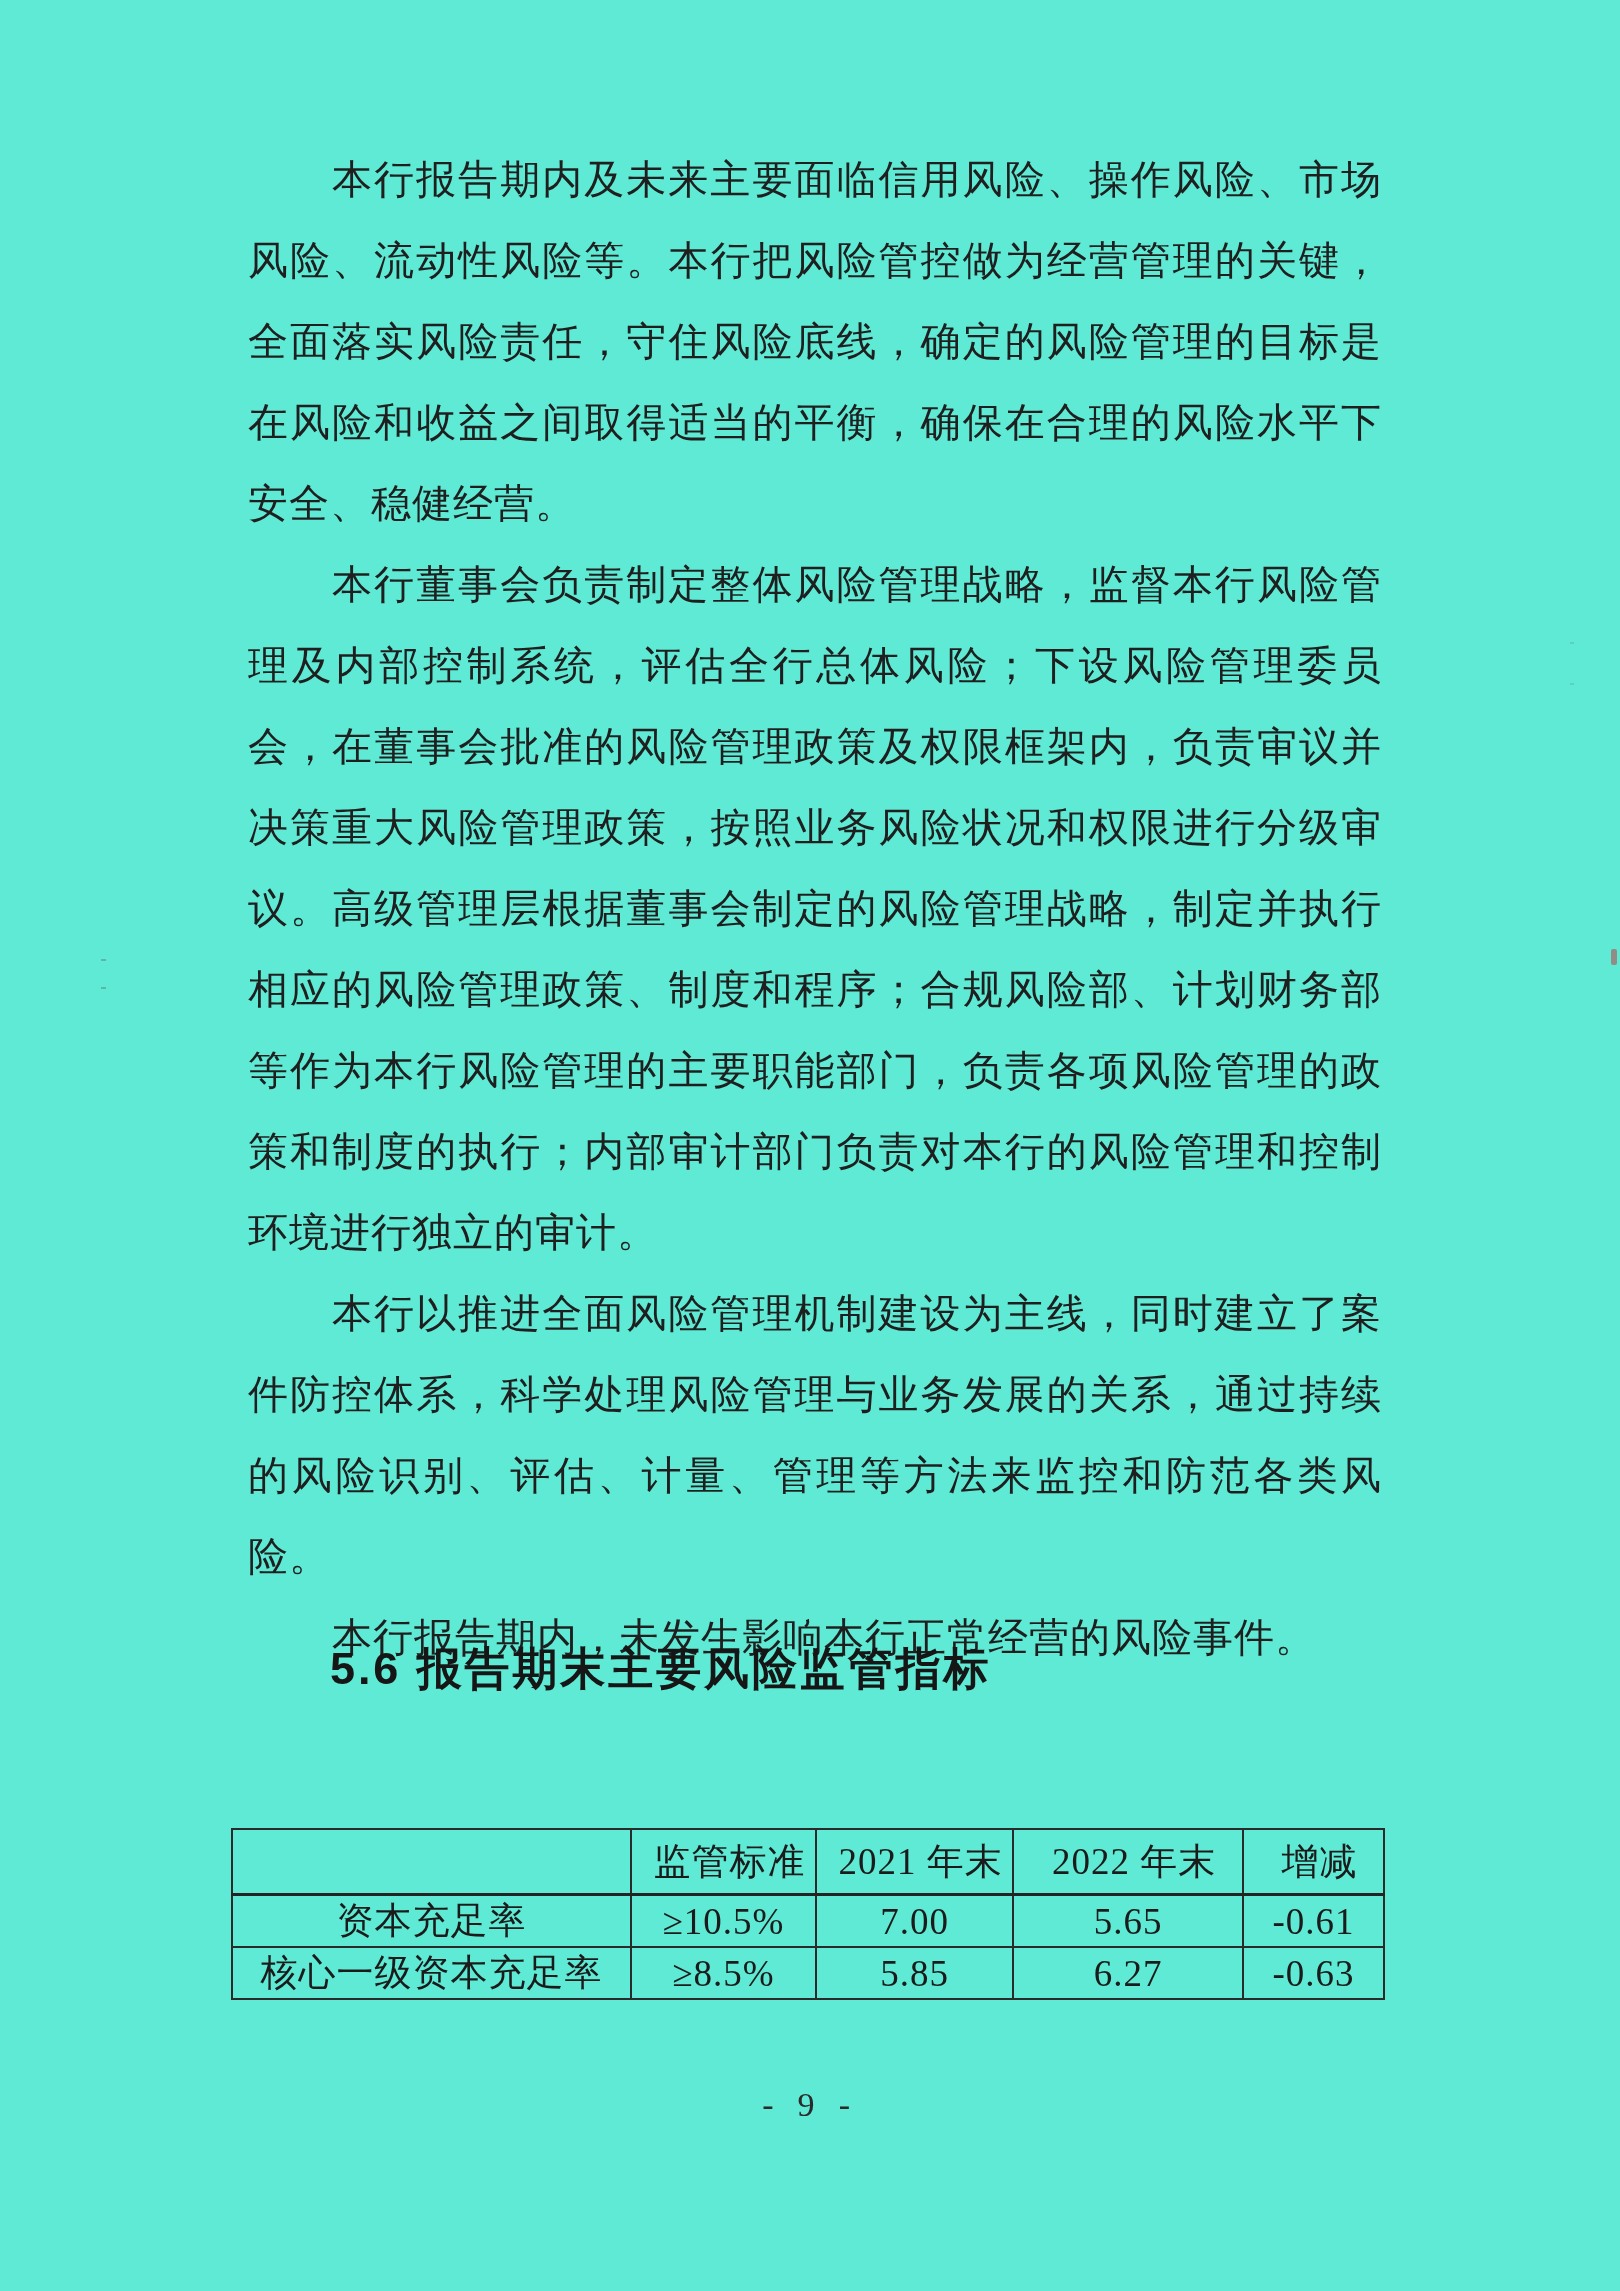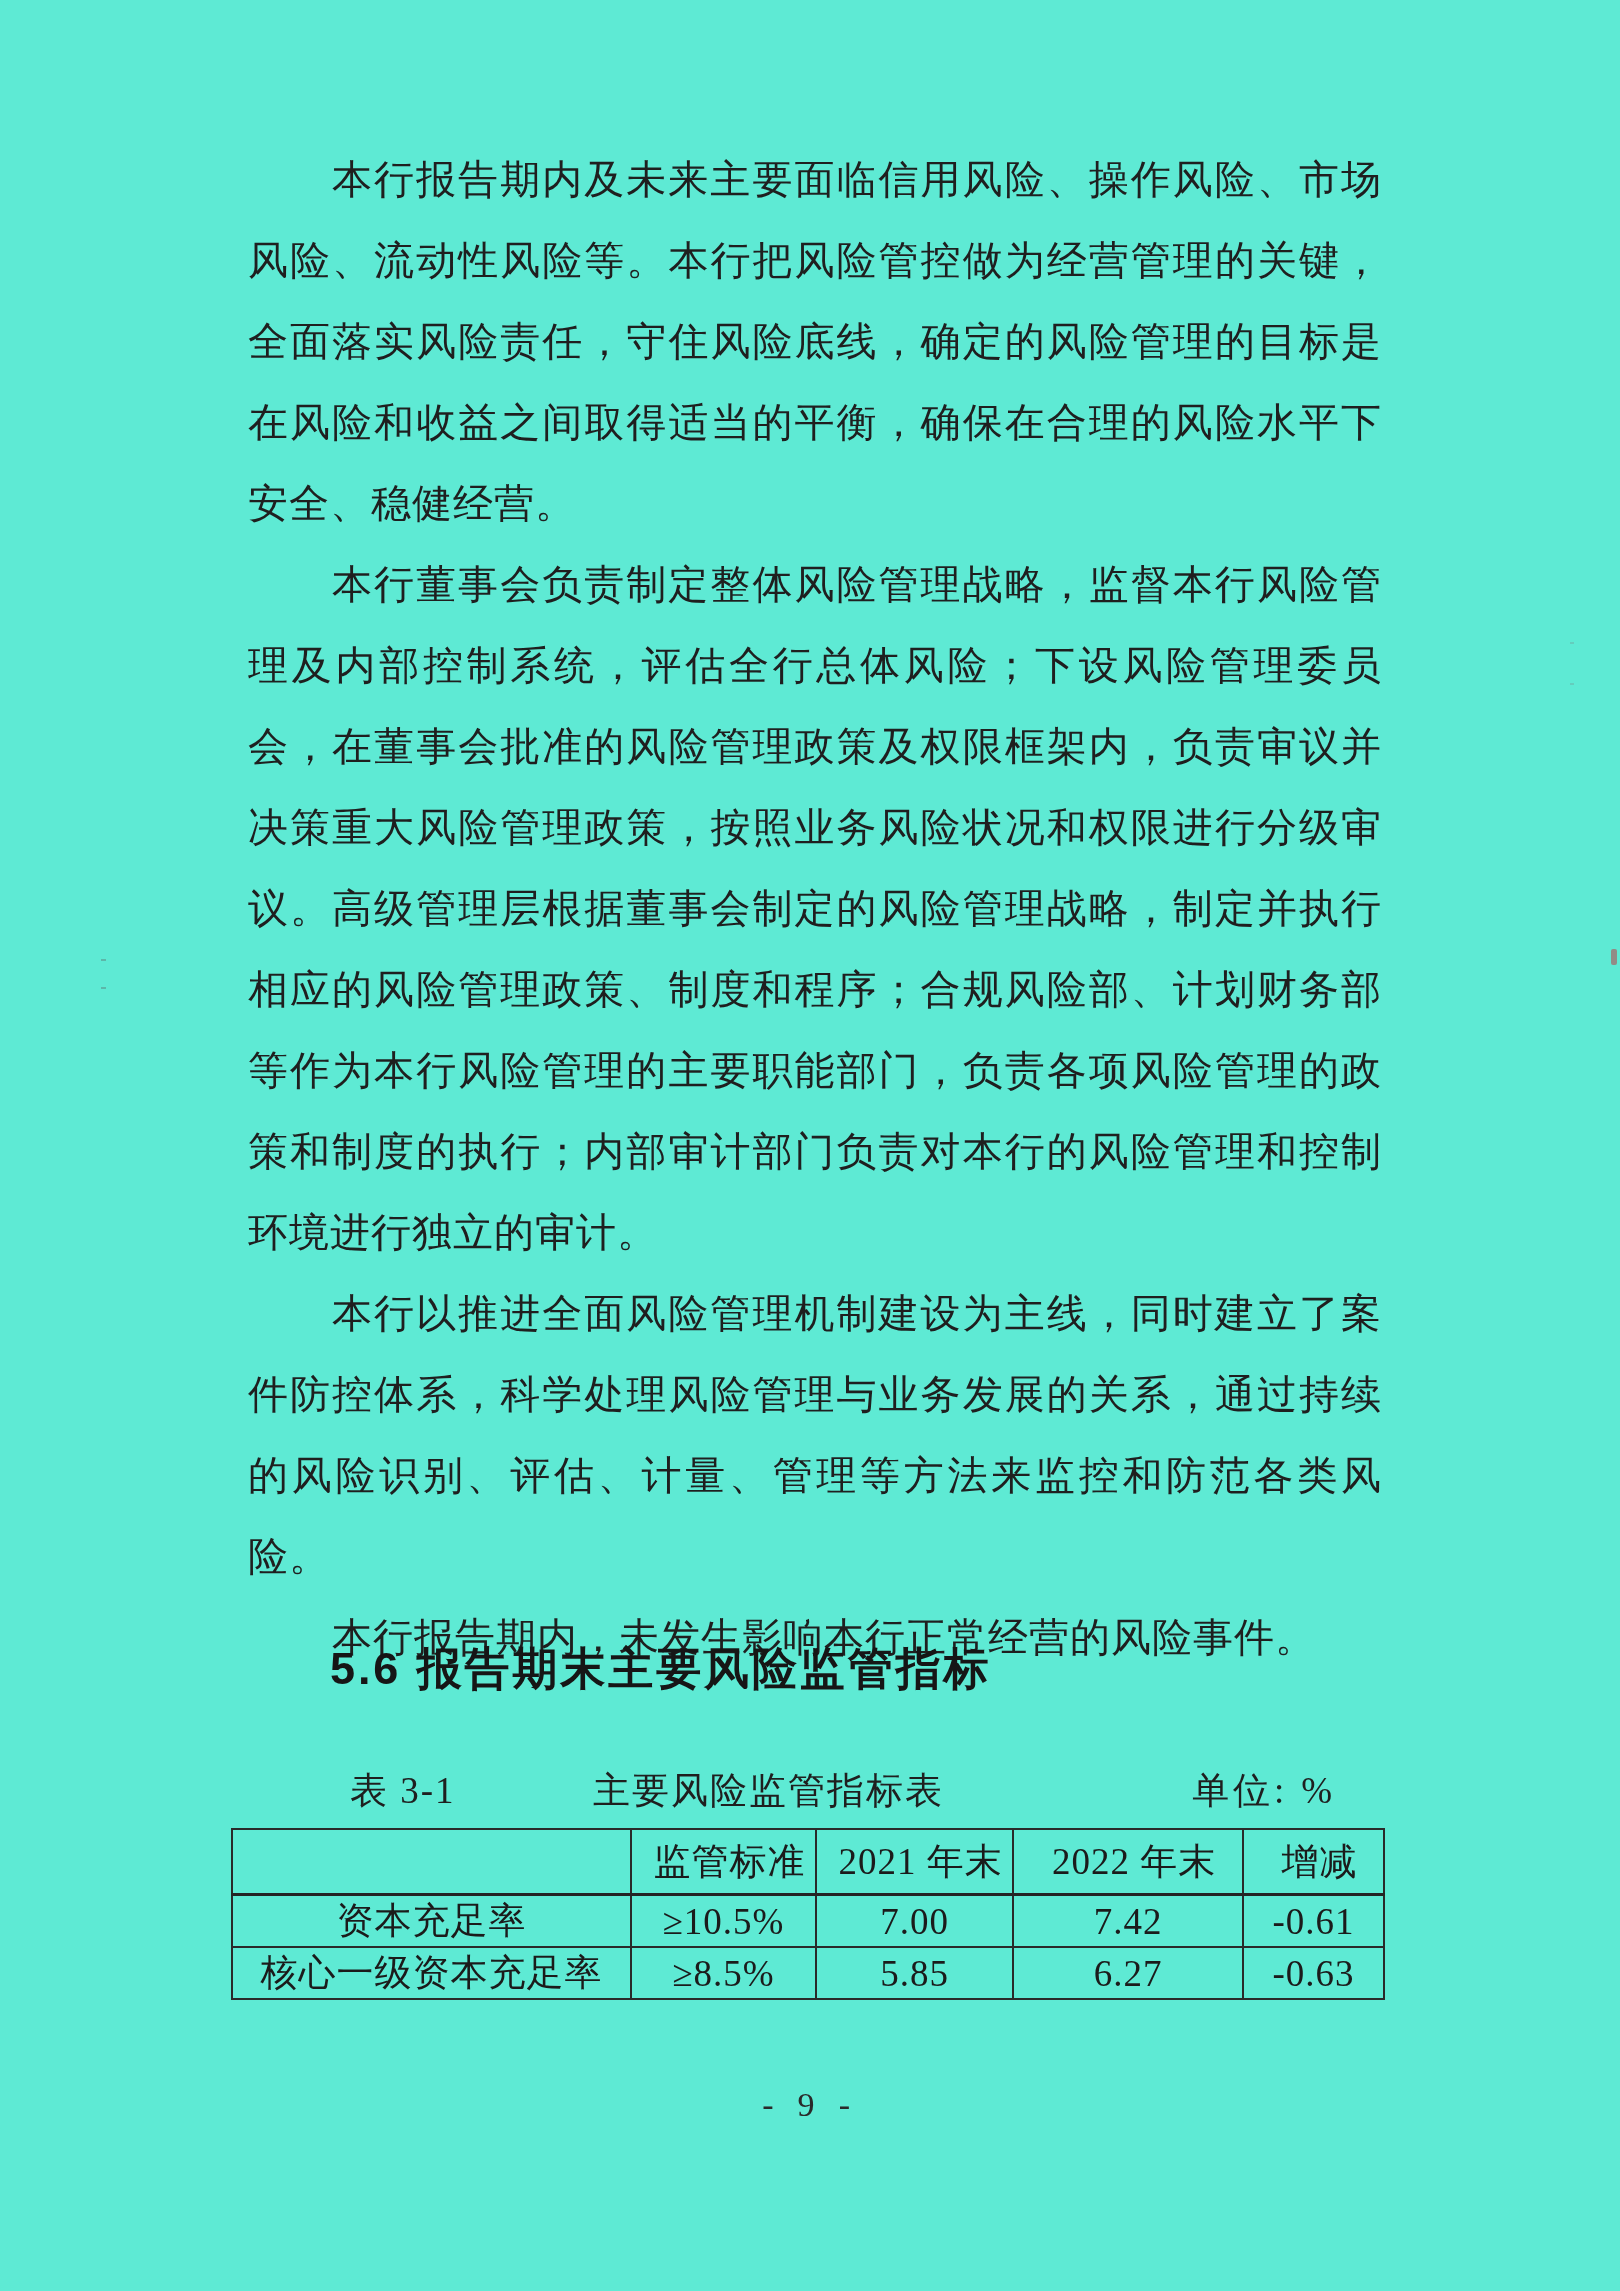--- a/index.html
+++ b/index.html
@@ -124,25 +124,20 @@
 
   <div class="textblock">
     <p>本行报告期内及未来主要面临信用风险、操作风险、市场风险、流动性风险等。本行把风险管控做为经营管理的关键，全面落实风险责任，守住风险底线，确定的风险管理的目标是在风险和收益之间取得适当的平衡，确保在合理的风险水平下安全、稳健经营。</p>
     <p>本行董事会负责制定整体风险管理战略，监督本行风险管理及内部控制系统，评估全行总体风险；下设风险管理委员会，在董事会批准的风险管理政策及权限框架内，负责审议并决策重大风险管理政策，按照业务风险状况和权限进行分级审议。高级管理层根据董事会制定的风险管理战略，制定并执行相应的风险管理政策、制度和程序；合规风险部、计划财务部等作为本行风险管理的主要职能部门，负责各项风险管理的政策和制度的执行；内部审计部门负责对本行的风险管理和控制环境进行独立的审计。</p>
     <p>本行以推进全面风险管理机制建设为主线，同时建立了案件防控体系，科学处理风险管理与业务发展的关系，通过持续的风险识别、评估、计量、管理等方法来监控和防范各类风险。</p>
     <p>本行报告期内，未发生影响本行正常经营的风险事件。</p>
   </div>
 
   <h2 class="section-heading">5.6 报告期末主要风险监管指标</h2>
 
-  <div class="table-caption">
-    <span class="tc-label">表 3-1</span>
-    <span class="tc-title">主要风险监管指标表</span>
-    <span class="tc-unit">单位: %</span>
-  </div>
 
   <table class="risk-table">
     <colgroup>
       <col class="col-indicator">
       <col class="col-standard">
       <col class="col-2021">
       <col class="col-2022">
       <col class="col-change">
     </colgroup>
     <thead>
@@ -152,21 +147,21 @@
         <th>2021 年末</th>
         <th>2022 年末</th>
         <th>增减</th>
       </tr>
     </thead>
     <tbody>
       <tr>
         <td>资本充足率</td>
         <td>≥10.5%</td>
         <td>7.00</td>
-        <td>7.42</td>
+        <td>5.65</td>
         <td>-0.61</td>
       </tr>
       <tr>
         <td>核心一级资本充足率</td>
         <td>≥8.5%</td>
         <td>5.85</td>
         <td>6.27</td>
         <td>-0.63</td>
       </tr>
     </tbody>

